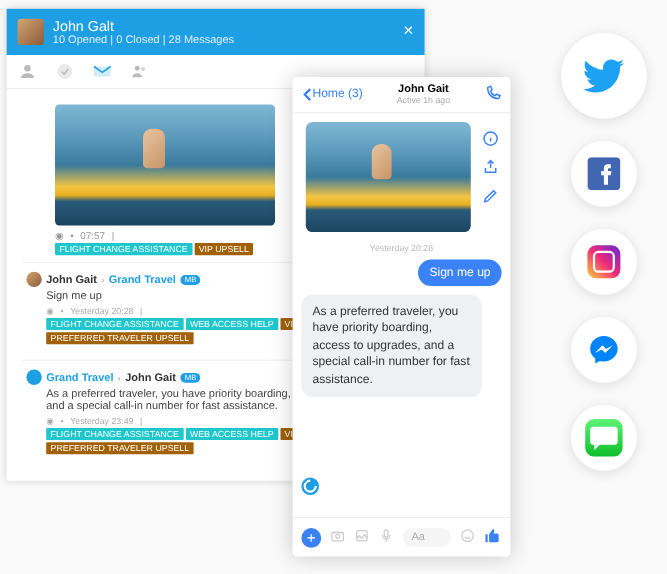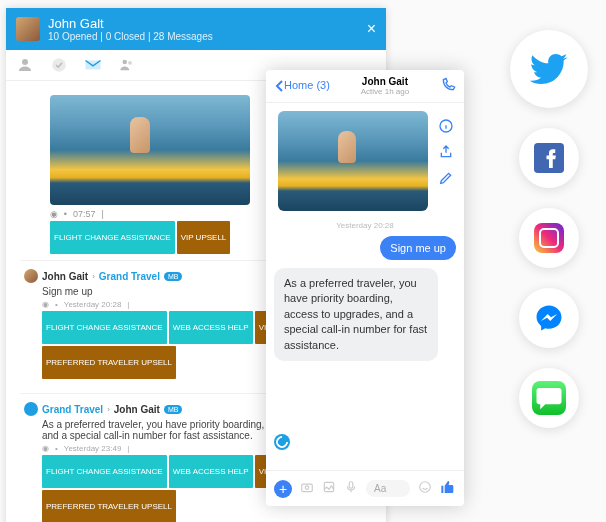--- a/index.html
+++ b/index.html
@@ -11,21 +11,21 @@
 .ah .stats{font-size:10px;opacity:.85}
 .ah .close{margin-left:auto;font-size:16px;cursor:pointer}
 .tabs{display:flex;gap:16px;padding:6px 10px;border-bottom:1px solid #eee;align-items:center}
 .tabs .ic{width:18px;height:18px;color:#bbb;display:flex;align-items:center;justify-content:center}
 .tabs .ic.active{color:#1e9ee3}
 .body{padding:10px 14px;font-size:10px}
 .kayak{width:200px;height:110px;border-radius:4px;margin:4px 0 4px 30px;background:linear-gradient(180deg,#7eb8d4 0%,#5896b8 30%,#3a7a9c 50%,#f4c542 68%,#e8b020 75%,#2a5a7a 80%,#1a4560 100%);position:relative}
 .kayak::before{content:"";position:absolute;left:40%;top:20%;width:20px;height:36px;background:linear-gradient(135deg,#e8c4a0,#c89568);border-radius:8px 8px 4px 4px}
 .meta{display:flex;align-items:center;gap:6px;margin-left:30px;color:#999;font-size:9px}
 .tags{display:flex;flex-wrap:wrap;gap:2px;margin:2px 0 6px 30px}
-.tag{font-size:8px;padding:12px 4px;color:#fff;border-radius:1px}
+.tag{font-size:8px;padding:1px 4px;color:#fff;border-radius:1px}
 .tc{background:#1fc7cc}.tg{background:#a16207}
 .thread{border-top:1px solid #f0f0f0;padding:8px 4px}
 .th{display:flex;align-items:center;gap:4px;font-size:10px}
 .th .dot{width:14px;height:14px;border-radius:50%;background:linear-gradient(135deg,#d4a570,#8b5a3c);flex-shrink:0}
 .th .dot.blue{background:#1e9ee3}
 .th .n1{font-weight:700;color:#333}
 .th .arr{color:#999;font-size:8px}
 .th .n2{color:#1e9ee3;font-weight:600}
 .th .badge{background:#1e9ee3;color:#fff;font-size:7px;padding:1px 4px;border-radius:7px}
 .txt{font-size:10px;color:#444;margin:3px 0 3px 18px}

